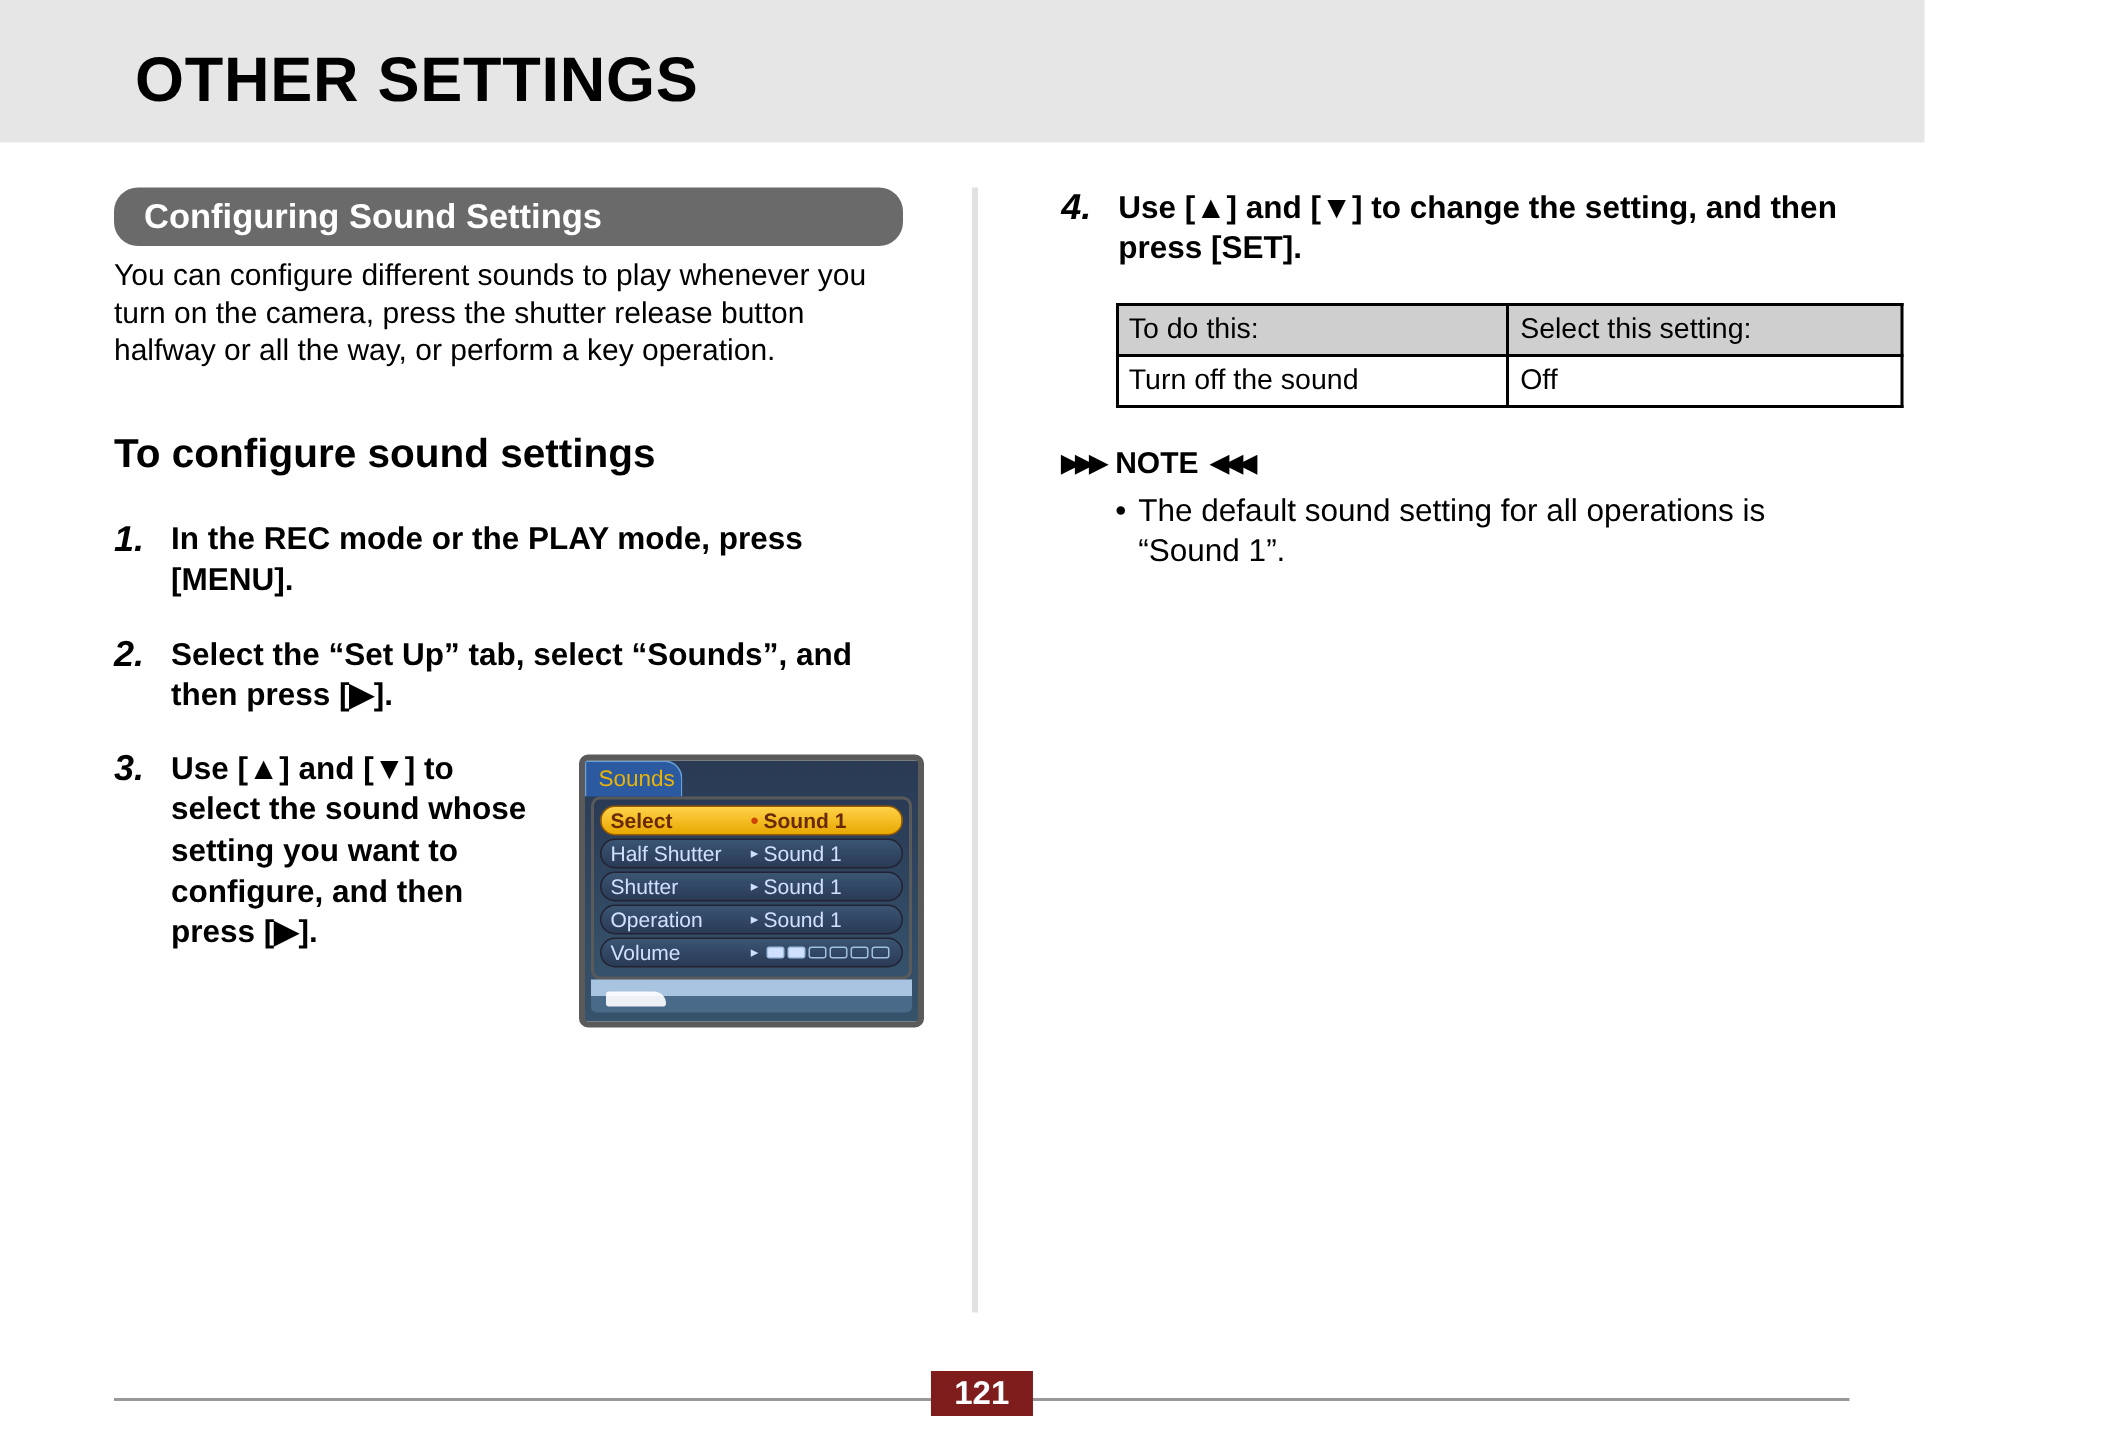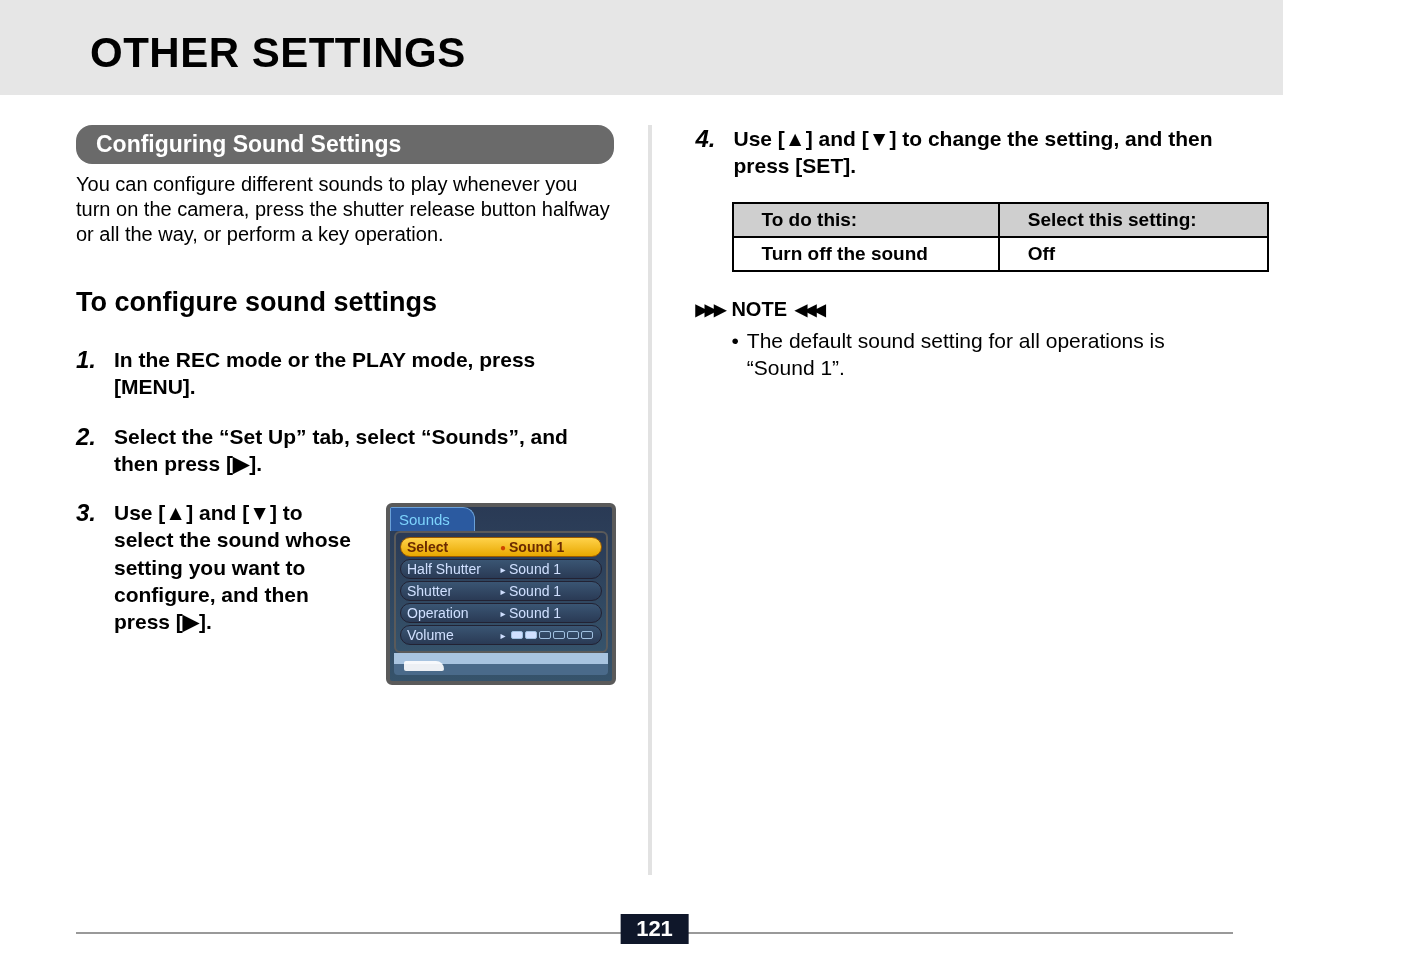--- a/index.html
+++ b/index.html
@@ -1,20 +1,20 @@
 <!DOCTYPE html>
 <html><head>
 <meta charset="utf-8">
 <style>
   * { box-sizing: border-box; margin: 0; padding: 0; }
   html, body { width: 1411px; height: 954px; background: #fff; font-family: Arial, Helvetica, sans-serif; color: #000; }
   .page { position: relative; width: 1283px; height: 954px; margin: 0; }
   .title-bar { background: #e6e6e6; padding: 29px 0 18px 90px; }
   .title-bar h1 { font-size: 42px; font-weight: bold; letter-spacing: 0.5px; }
-  .content { display: flex; padding: 30px 50px 0 76px; gap: 4px; }
+  .content { display: flex; padding: 30px 50px 0 76px; gap: 16px; }
   .col { flex: 1; min-width: 0; }
   .col-left { padding-right: 30px; }
   .col-right { padding-left: 40px; }
   .divider { width: 4px; background: #e2e2e2; min-height: 750px; flex: 0 0 4px; }
   .section-pill {
     background: #6a6a6a; color: #fff; font-size: 23px; font-weight: bold;
     padding: 6px 20px; border-radius: 16px; margin-bottom: 8px; display: block; width: 100%;
   }
   .intro-text { font-size: 20px; line-height: 1.25; margin-bottom: 40px; }
   .subheading { font-size: 27px; font-weight: bold; margin-bottom: 28px; }
@@ -22,46 +22,46 @@
   .step-num { font-style: italic; font-size: 24px; width: 38px; flex: 0 0 38px; }
   .step-body { line-height: 1.3; }
   .step-row { display: flex; align-items: flex-start; gap: 20px; }
   .step-row .step { flex: 0 0 290px; }
   
   .cam-menu {
     width: 230px; border: 4px solid #5a5a5a; border-radius: 6px;
     background: linear-gradient(#2a3a55, #36536b); padding: 0 0 6px 0; font-family: Arial, sans-serif;
     flex-shrink: 0; margin-top: 4px; overflow: hidden;
   }
-  .cam-tab { display: inline-block; background: #2b5aa0; color: #7dd3fc; font-size: 15px; padding: 3px 24px 3px 8px; border-radius: 0 12px 0 0; margin-bottom: 0; border: 1px solid #6aa0d8; border-bottom: none; }
+  .cam-tab { display: inline-block; background: #2b5aa0; color: #eab308; font-size: 15px; padding: 3px 4px 3px 8px; border-radius: 0 12px 0 0; margin-bottom: 0; border: 1px solid #6aa0d8; border-bottom: none; }
   .cam-list { border: 2px solid #5a5a5a; border-radius: 6px; margin: 0 4px; background: linear-gradient(#2a3a55, #36536b); padding: 4px; }
   .cam-item { display: flex; align-items: center; font-size: 14px; color: #d0e0ff; padding: 2px 6px; border-radius: 10px; margin-bottom: 2px; background: linear-gradient(#3a5573, #2a3a55); border: 1px solid #223; height: 20px; }
   .cam-item.selected { background: linear-gradient(#ffd24a, #e8a800); color: #6a2a00; border-color: #9a5a00; font-weight: bold; }
   .cam-item .label { flex: 0 0 90px; }
   .cam-item .bullet { width: 12px; flex: 0 0 12px; font-size: 10px; text-align: center; }
   .cam-item.selected .bullet { color: #cc4400; }
   .cam-item .val { }
   .cam-volume-bar { display: flex; gap: 2px; align-items: center; margin-left: 2px; }
   .cam-volume-bar .seg { width: 12px; height: 8px; border: 1px solid #a0c0e0; border-radius: 2px; }
   .cam-volume-bar .seg.fill { background: #d0e0ff; }
   .cam-bg-photo { height: 22px; margin: 0 4px; background: linear-gradient(#a8c4e0 50%, #4a6a8a 50%); border-radius: 0 0 4px 4px; position: relative; }
   .cam-bg-photo::after { content:""; position:absolute; left:10px; bottom:4px; width:40px; height:10px; background:#fff; border-radius:2px 8px 2px 2px; opacity:0.9; }
   
   table.settings { border-collapse: collapse; width: 100%; margin: 10px 0 26px 36px; font-size: 19px; }
-  table.settings th, table.settings td { border: 2px solid #000; padding: 5px 28px; text-align: left; font-weight: bold; }
+  table.settings th, table.settings td { border: 2px solid #000; padding: 5px 7px; text-align: left; font-weight: normal; }
   table.settings th { background: #cfcfcf; }
   .note-wrap { margin-left: 0; }
   .note-head { display: flex; align-items: center; gap: 8px; font-size: 20px; font-weight: bold; margin-bottom: 6px; }
   .note-head .arrows { font-size: 16px; letter-spacing: -3px; font-weight: bold; }
   .note-body { font-size: 21px; margin-left: 36px; display: flex; gap: 8px; line-height: 1.3; }
   .note-body .dot { flex: 0 0 auto; }
   
   .footer { position: absolute; bottom: 20px; left: 76px; right: 50px; }
   .footer-wrap { position: relative; }
-  .footer-num-box { position: absolute; left: 50%; top: -18px; transform: translateX(-50%); background: #0f172a; color: #fff; font-weight: bold; font-size: 22px; padding: 2px 16px; }
+  .footer-num-box { position: absolute; left: 50%; top: -18px; transform: translateX(-50%); background: #7f1d1d; color: #fff; font-weight: bold; font-size: 22px; padding: 2px 16px; }
 </style>
 </head>
 <body>
 
 <div class="page">
 
   <div class="title-bar">
     <h1>OTHER SETTINGS</h1>
   </div>
 

